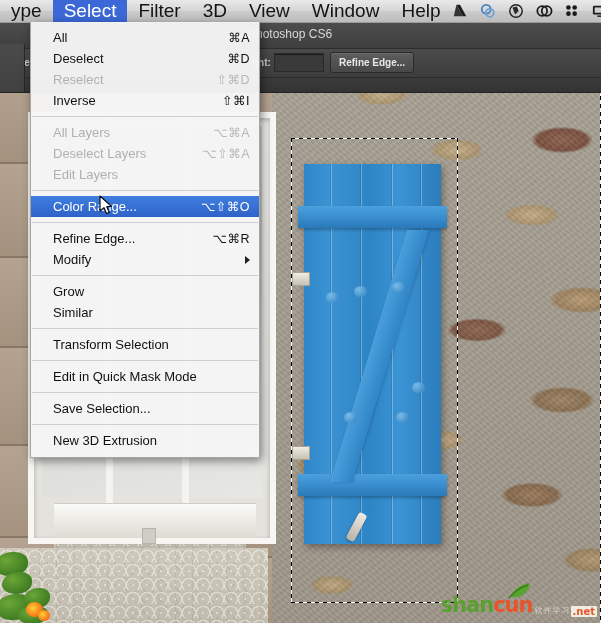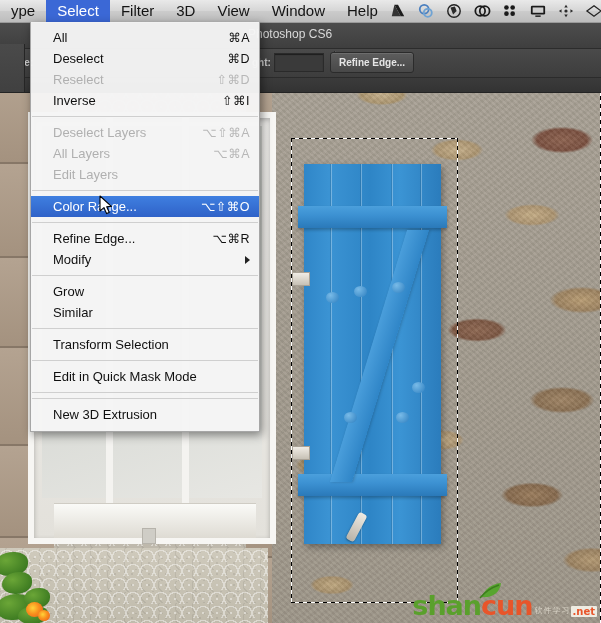--- a/index.html
+++ b/index.html
@@ -186,21 +186,21 @@
     position:absolute; right:0px; top:0px; width:1px; height:623px;
     background: repeating-linear-gradient(180deg,#000 0 4px,#fff 4px 8px);
   }
 
   
   #menubar {
     position:absolute; left:0; top:0; width:601px; height:22px;
     background: linear-gradient(180deg,#e9e9e9 0%, #d6d6d6 48%, #cbcbcb 52%, #bdbdbd 100%);
     border-bottom:1px solid #9a9a9a;
     display:flex; align-items:center;
-    font-size:15px; color:#15171a;
+    font-size:19px; color:#15171a;
     overflow:hidden;
   }
   .mb-item {
     padding: 2px 11px 3px 11px;
     line-height:16px;
     white-space:nowrap;
     color:#141414;
   }
   .mb-item.active {
     background:#3b68d6;
@@ -323,21 +323,21 @@
   }
 
   
   #watermark {
     position:absolute; right:4px; bottom:4px;
     height:34px;
     display:flex; align-items:flex-end;
     font-family:"DejaVu Sans", sans-serif;
   }
   .wm-text {
-    font-size:27px; font-weight:bold; line-height:27px;
+    font-size:21px; font-weight:bold; line-height:27px;
     letter-spacing:-1px;
   }
   .wm-s1 { color:#5aa02c; }
   .wm-s2 { color:#e8552a; }
   .wm-sub {
     display:flex; justify-content:flex-end;
     margin-left:2px; padding-bottom:2px;
   }
   .wm-cn {
     font-size:8px; color:#d8d3c6; letter-spacing:1px; line-height:9px;
@@ -511,26 +511,26 @@
       <span class="sc">⇧⌘D</span>
     </div>
     <div class="mi">
       <span class="lbl">Inverse</span>
       <span class="sc">⇧⌘I</span>
     </div>
 
     <div class="msep"></div>
 
     <div class="mi dis">
+      <span class="lbl">All Layers</span>
+      <span class="sc">⌥⌘A</span>
+    </div>
+    <div class="mi dis">
       <span class="lbl">Deselect Layers</span>
       <span class="sc">⌥⇧⌘A</span>
-    </div>
-    <div class="mi dis">
-      <span class="lbl">All Layers</span>
-      <span class="sc">⌥⌘A</span>
     </div>
     <div class="mi dis">
       <span class="lbl">Edit Layers</span>
       <span class="sc"></span>
     </div>
 
     <div class="msep"></div>
 
     <div class="mi sel">
       <span class="lbl">Color Range...</span>
@@ -568,20 +568,24 @@
 
     <div class="msep"></div>
 
     <div class="mi">
       <span class="lbl">Edit in Quick Mask Mode</span>
       <span class="sc"></span>
     </div>
 
     <div class="msep"></div>
 
+    <div class="mi">
+      <span class="lbl">Save Selection...</span>
+      <span class="sc"></span>
+    </div>
 
     <div class="msep"></div>
 
     <div class="mi">
       <span class="lbl">New 3D Extrusion</span>
       <span class="sc"></span>
     </div>
   </div>
 
   <svg id="cursor" viewBox="0 0 14 20">

